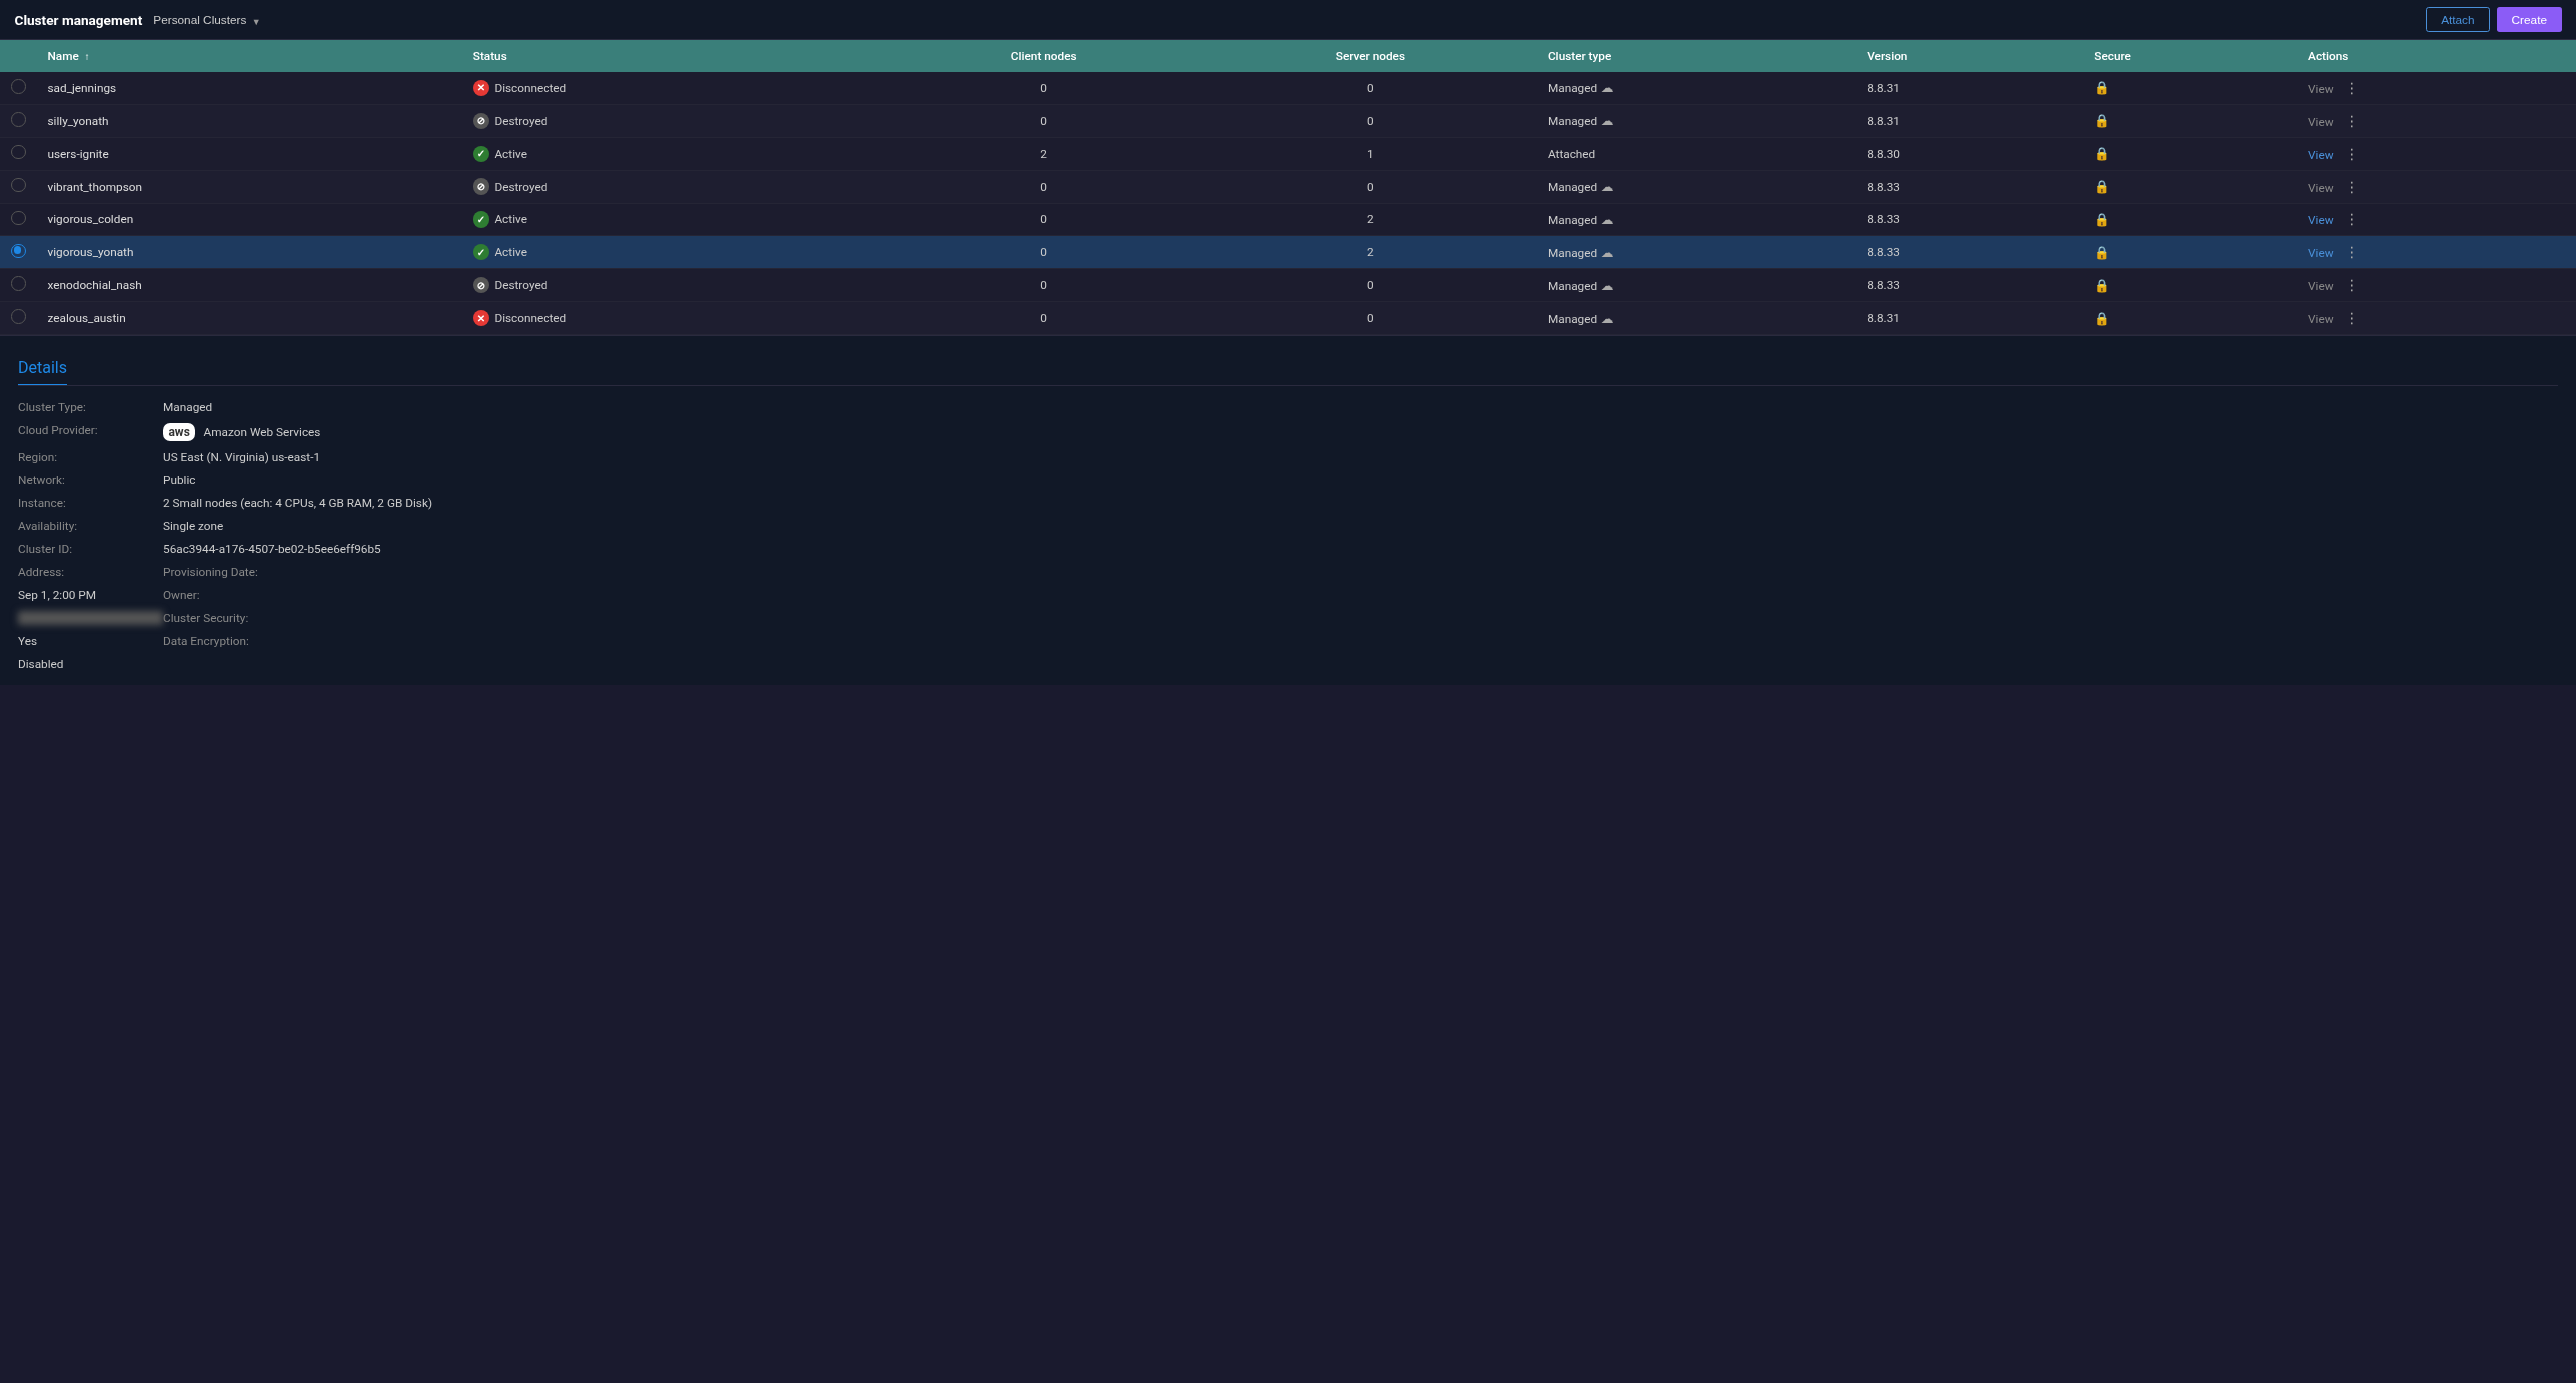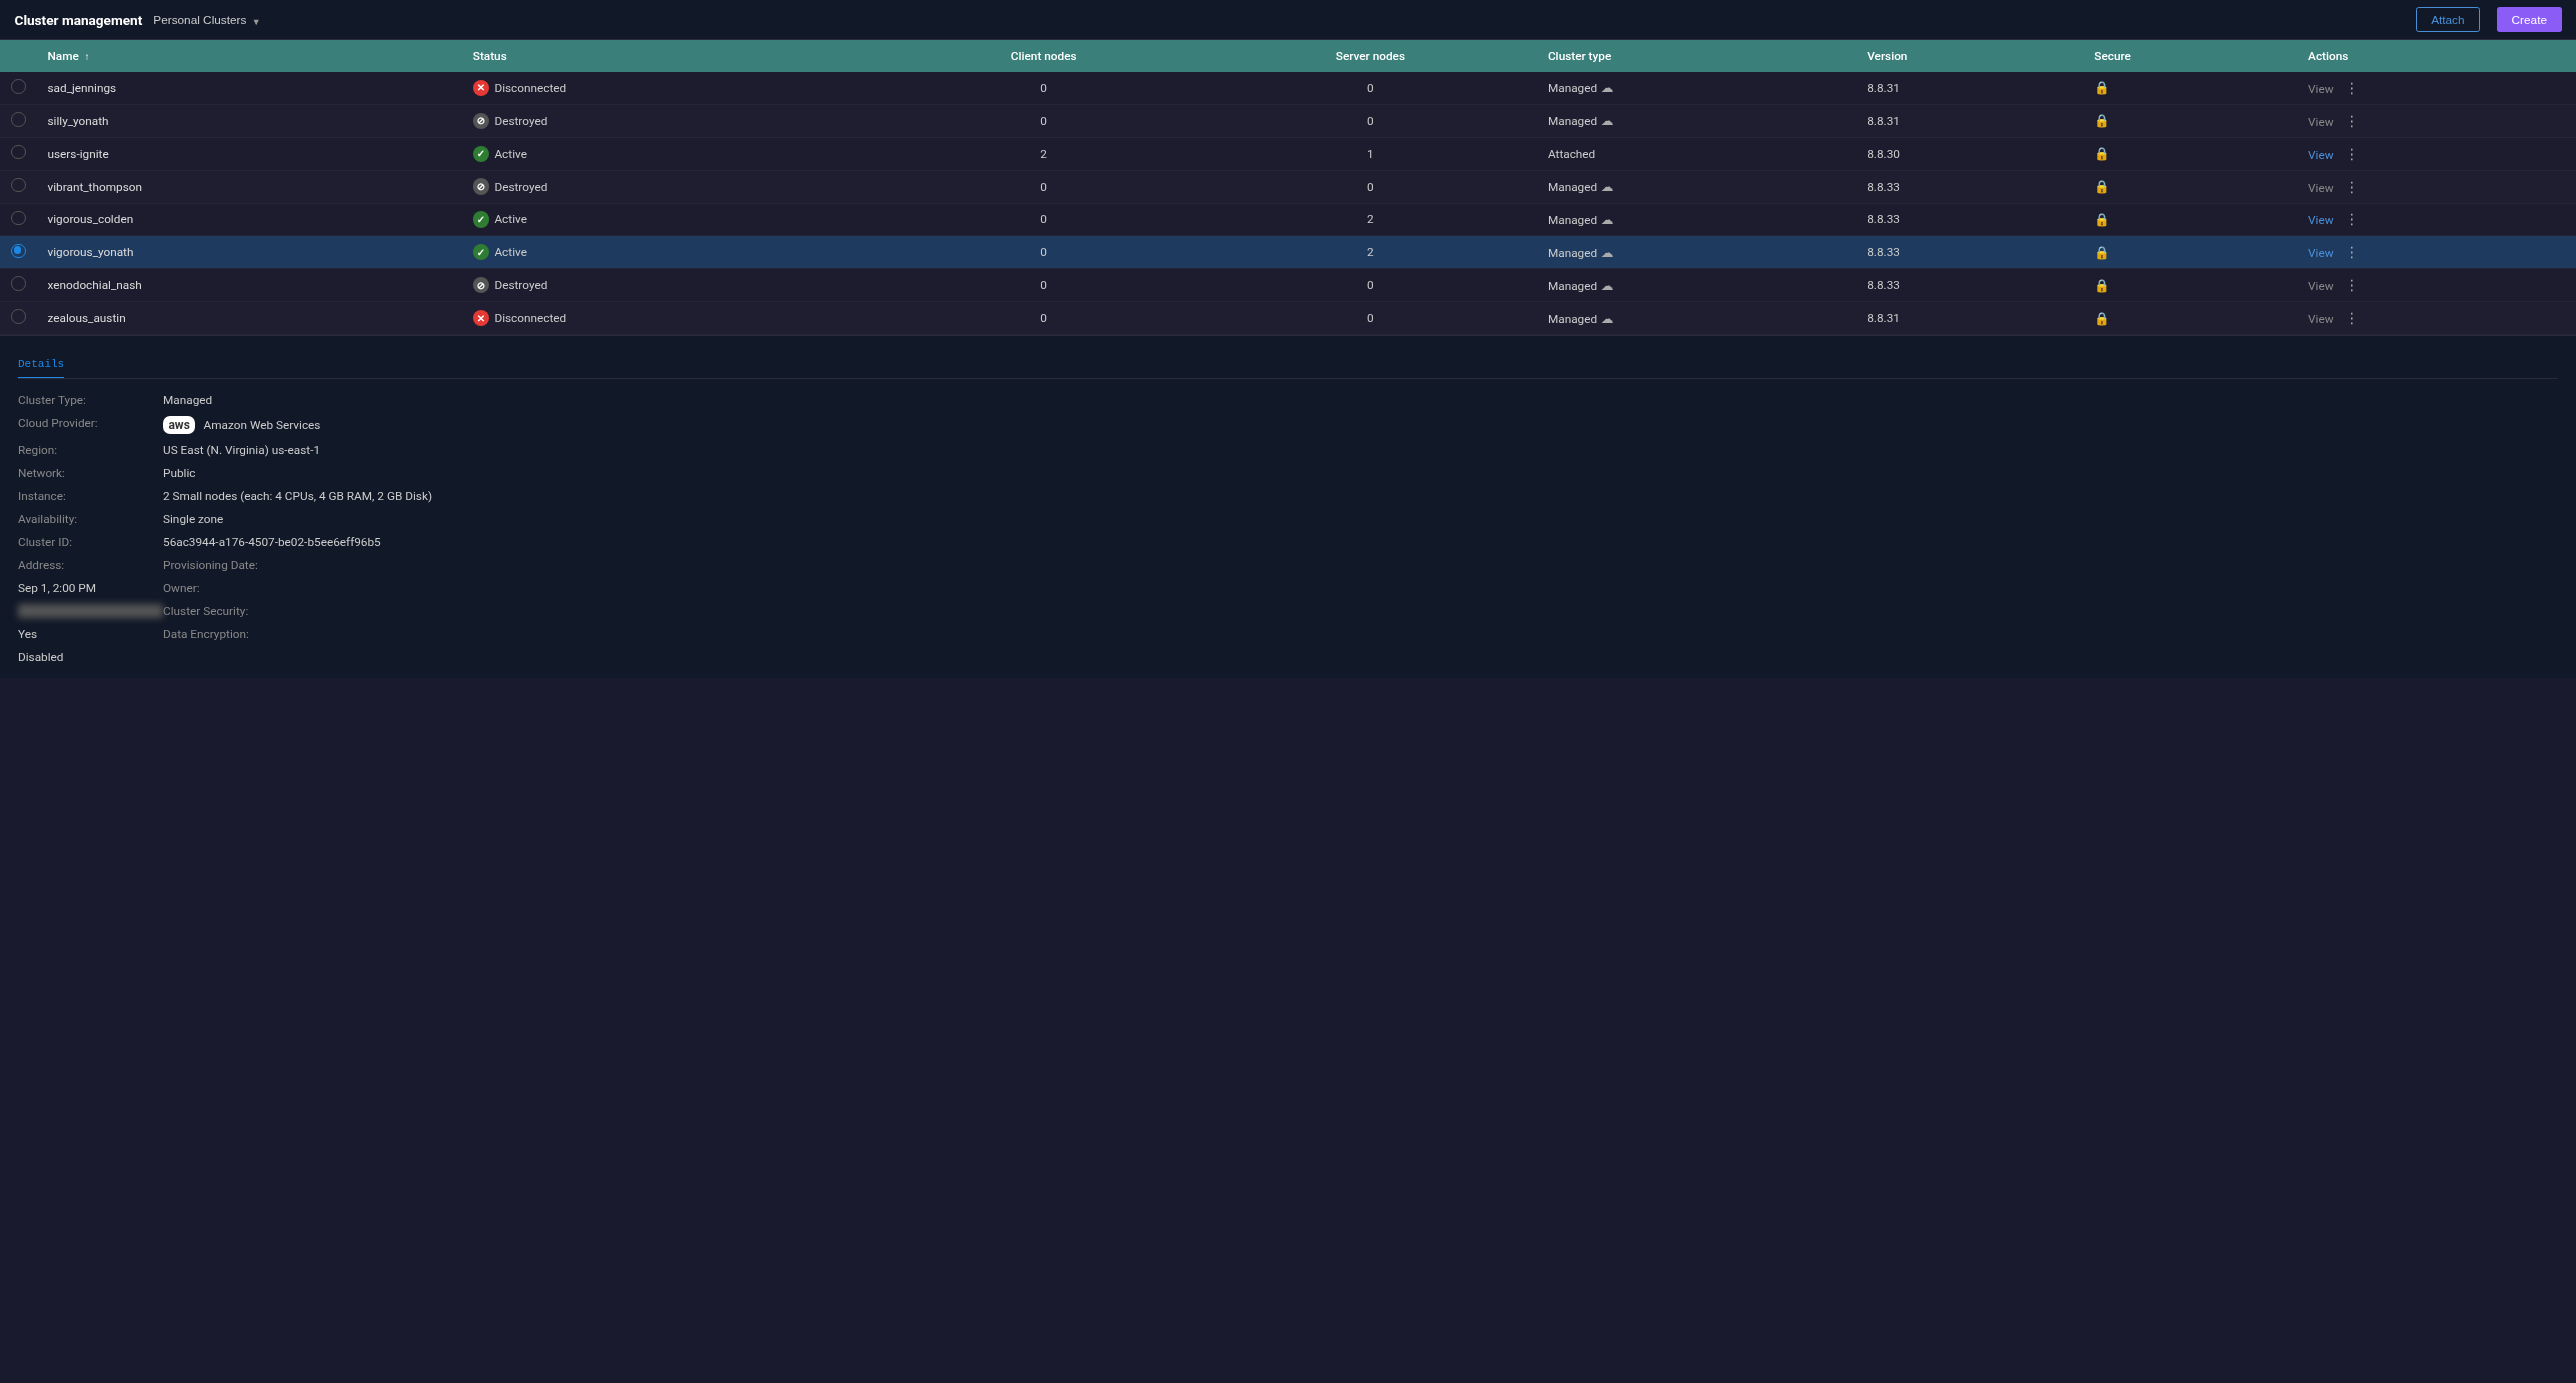--- a/index.html
+++ b/index.html
@@ -38,21 +38,21 @@
       border: none;
       color: #ccc;
     }
     .header-dropdown .chevron {
       font-size: 9px;
       color: #999;
     }
     .header-actions {
       margin-left: auto;
       display: flex;
-      gap: 17px;
+      gap: 7px;
       justify-content: flex-end;
     }
     .btn-attach {
       background: transparent;
       border: 0.9px solid #4a90d9;
       color: #4a90d9;
       padding: 4.5px 14.5px;
       border-radius: 2.7px;
       font-size: 11.8px;
       cursor: pointer;
@@ -186,25 +186,24 @@
       border-top: 0.9px solid #2a2a3e;
     }
     .tabs {
       display: flex;
       border-bottom: 0.9px solid #2a2a3e;
       margin-bottom: 14.5px;
     }
     .tab {
       padding: 7.2px 0;
       margin-right: 22px;
-      font-size: 11px;
+      font-size: 16px;
       cursor: pointer;
       color: #aaa;
       border-bottom: 1.8px solid transparent;
-      font-family: Liberation Mono, monospace;
     }
     .tab.active {
       color: #1e88e5;
       border-bottom: 1.8px solid #1e88e5;
     }
 
     .details-grid {
       display: grid;
       grid-template-columns: 145px 1fr;
       gap: 9px 0;

